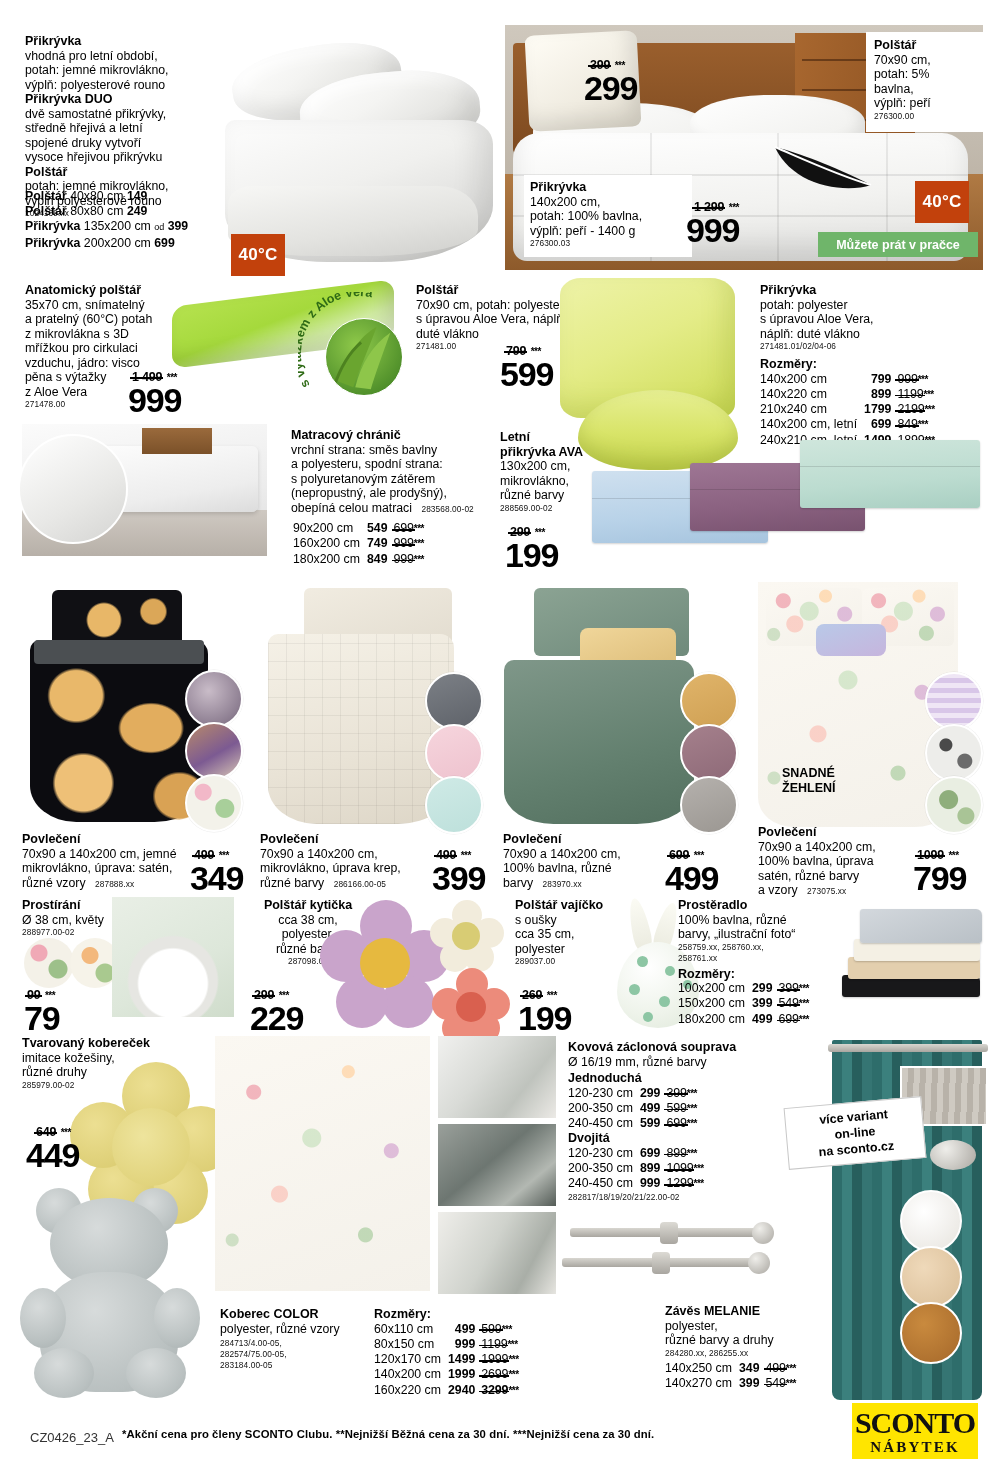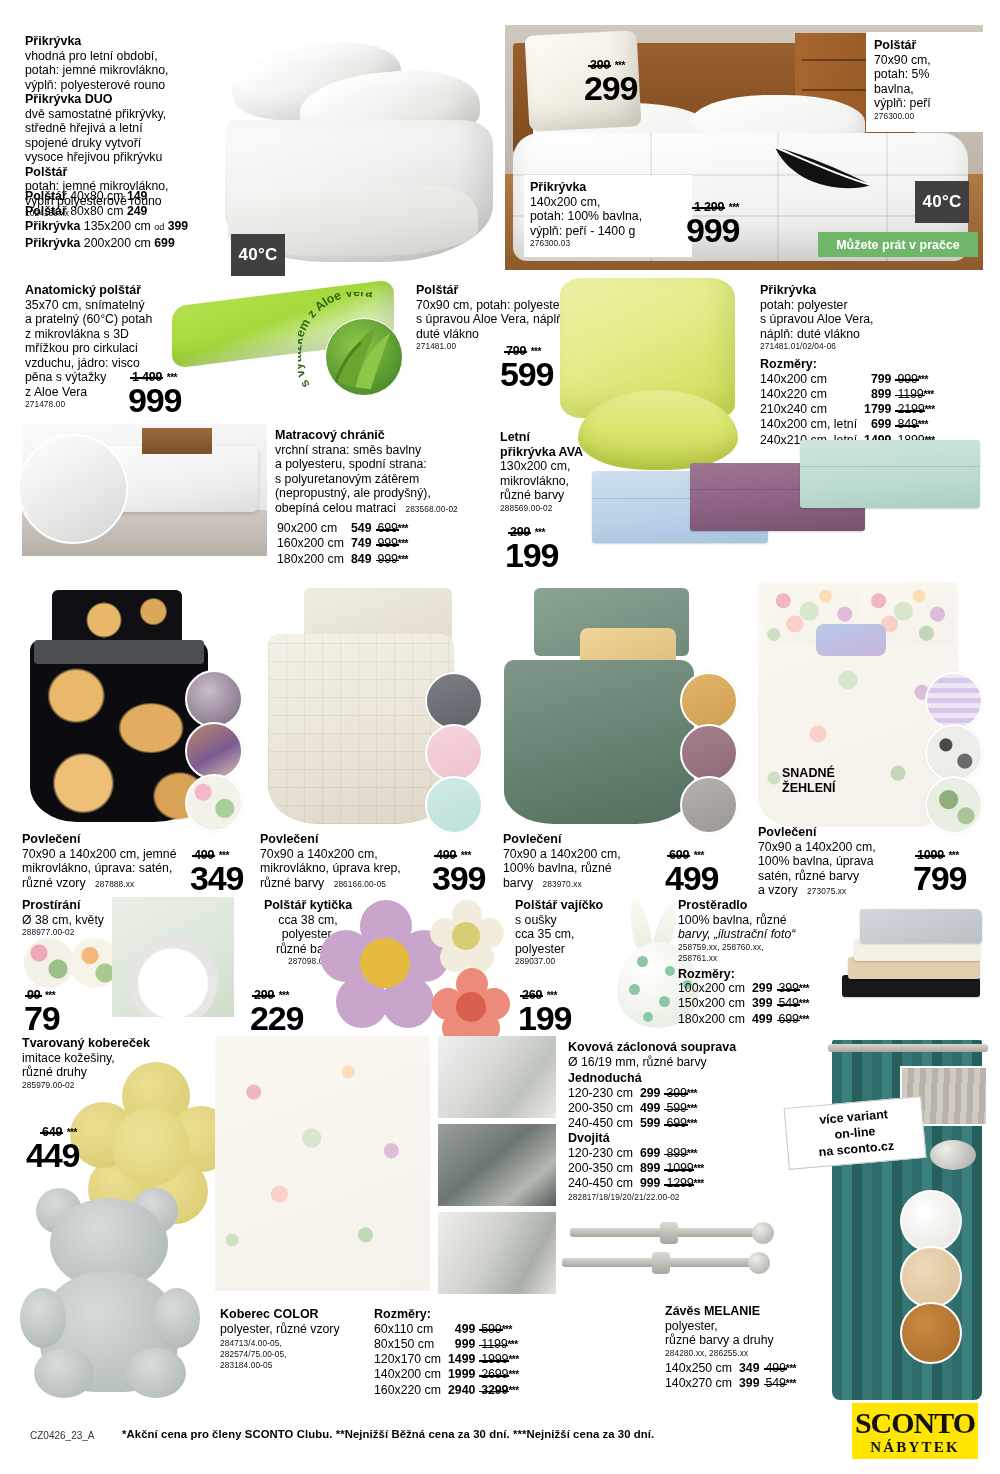--- a/index.html
+++ b/index.html
@@ -171,39 +171,39 @@
     position:absolute;
     background: repeating-linear-gradient(90deg,
       #2e6d6b 0 10px, #3b807d 10px 20px, #275f5d 20px 30px, #357573 30px 40px);
     border-radius: 2px 2px 8px 8px;
   }
   .rod { position:absolute; background: linear-gradient(180deg,#d8d6d0,#a9a6a0); border-radius: 3px; }
   .rodball { position:absolute; border-radius:50%; background: radial-gradient(circle at 35% 30%,#efeeea,#a9a6a0); }
 
   
   .badge40 {
-    background:#404040; color:#fff; font-weight:bold; font-size:17px;
+    background:#c2410c; color:#fff; font-weight:bold; font-size:17px;
     display:flex; align-items:center; justify-content:center;
     letter-spacing:.2px;
   }
   .washbadge {
     background:#6fb56a; color:#fff; font-weight:bold; font-size:12.5px;
     display:flex; align-items:center; justify-content:center;
   }
   .tiltbadge {
     background:#fff; border:1px solid #c8c8c8; transform: rotate(-5deg);
     display:flex; align-items:center; justify-content:center; text-align:center;
     font-weight:bold; font-size:12.5px; line-height:16px; color:#000;
   }
   .ironbadge { font-weight:bold; font-size:12.5px; line-height:15px; }
   .whitecard { background:#fff; }
 
   
   .footnote { font-size: 11.3px; font-weight: bold; letter-spacing:.1px; }
-  .jobcode { font-size: 10px; color:#333; }
+  .jobcode { font-size: 13px; color:#333; }
   .logo {
     background:#ffe500; display:flex; flex-direction:column;
     align-items:center; justify-content:center; line-height:1;
   }
   .logo .l1 { font-family:"Liberation Serif", serif; font-weight:bold; font-size:30px; letter-spacing:-1px; color:#111; }
   .logo .l2 { font-family:"Liberation Serif", serif; font-weight:bold; font-size:15px; letter-spacing:2.2px; color:#111; margin-top:2px; }
 </style>
 </head>
 <body>
 
@@ -414,21 +414,21 @@
     </table>
 </div>
 
 <div class="abs photo mattress" style="left:22px; top:424px; width:245px; height:132px;">
   <div style="position:absolute;left:0;right:0;bottom:0;height:46px;background:linear-gradient(180deg,#cfc9c2,#b7b0a8)"></div>
   <div style="position:absolute;left:16px;top:22px;width:220px;height:66px;background:linear-gradient(170deg,#fff,#ededed 70%,#dcdcdc);border-radius:6px;box-shadow:0 2px 4px rgba(0,0,0,.15)"></div>
   <div style="position:absolute;left:120px;top:4px;width:70px;height:26px;background:linear-gradient(180deg,#9a6a3c,#7b5129)"></div>
 </div>
 <div class="abs mcircle" style="left:18px; top:434px; width:110px; height:110px; border:2px solid #fff;"></div>
 
-<div class="abs" style="left:275px; top:428px; width:240px;">
+<div class="abs" style="left:291px; top:428px; width:240px;">
   <div class="ttl">Matracový chránič</div>
   <div class="desc">vrchní strana: směs bavlny</div>
   <div class="desc">a polyesteru, spodní strana:</div>
   <div class="desc">s polyuretanovým zátěrem</div>
   <div class="desc">(nepropustný, ale prodyšný),</div>
   <div class="desc">
     <span>obepíná celou matraci</span>
     <span class="code" style="margin-left:6px">283568.00-02</span>
   </div>
   <table class="sztbl" style="margin-top:6px; margin-left:2px;">
@@ -672,21 +672,21 @@
   <div style="margin-left:4px">
     <span class="oldprice">269</span>
     <span class="stars">***</span>
   </div>
   <div class="bigprice">199</div>
 </div>
 
 <div class="abs" style="left:670px; top:898px; width:160px;margin-left:8px;">
   <div class="ttl">Prostěradlo</div>
   <div class="desc">100% bavlna, různé</div>
-  <div class="desc" style="font-style:italic">barvy, „ilustrační foto“</div>
+  <div class="desc" style="">barvy, „ilustrační foto“</div>
   <div class="code">258759.xx, 258760.xx,</div>
   <div class="code">258761.xx</div>
   <div class="ttl" style="margin-top:3px">Rozměry:</div>
   <table class="sztbl">
     <tbody>
         <tr>
       <td class="dim">100x200 cm</td>
       <td class="np">299</td>
       <td class="op"><span class="oldprice" style="font-weight:normal">399</span><span class="stars">***</span></td>
     </tr>
@@ -718,21 +718,21 @@
 </div>
 <div class="abs rugflower" style="left:70px; top:1062px; width:160px; height:160px;">
   <div class="rugpetal" style="left:52px; top:0; width:68px; height:68px; background:radial-gradient(circle at 38% 34%,#ecdf92,#d8c96c)"></div>
   <div class="rugpetal" style="left:98px; top:44px; width:66px; height:66px; background:radial-gradient(circle at 38% 34%,#ecdf92,#d8c96c)"></div>
   <div class="rugpetal" style="left:72px; top:96px; width:66px; height:66px; background:radial-gradient(circle at 38% 34%,#ecdf92,#d8c96c)"></div>
   <div class="rugpetal" style="left:18px; top:94px; width:66px; height:66px; background:radial-gradient(circle at 38% 34%,#ecdf92,#d8c96c)"></div>
   <div class="rugpetal" style="left:0; top:40px; width:66px; height:66px; background:radial-gradient(circle at 38% 34%,#ecdf92,#d8c96c)"></div>
   <div class="rugpetal" style="left:42px; top:46px; width:78px; height:78px; background:radial-gradient(circle at 40% 36%,#eee49d,#dccd70)"></div>
 </div>
 <div class="abs" style="left:26px; top:1122px;">
-  <div style="margin-left:16px">
+  <div style="margin-left:10px">
     <span class="oldprice">649</span>
     <span class="stars">***</span>
   </div>
   <div class="bigprice">449</div>
 </div>
 
 <div class="abs teddy" style="left:18px; top:1178px; width:185px; height:220px;">
   <div class="tpart" style="left:18px; top:10px; width:46px; height:46px;"></div>
   <div class="tpart" style="left:114px; top:10px; width:46px; height:46px;"></div>
   <div class="tpart" style="left:32px; top:20px; width:118px; height:92px;"></div>

